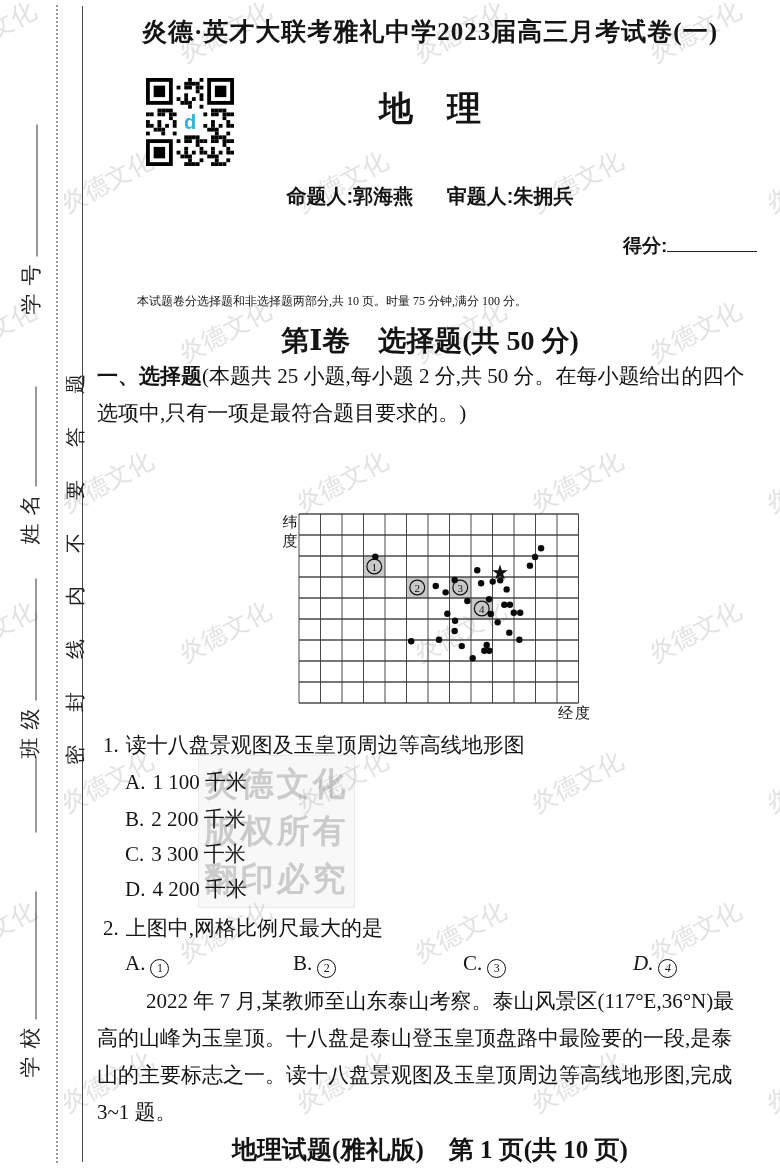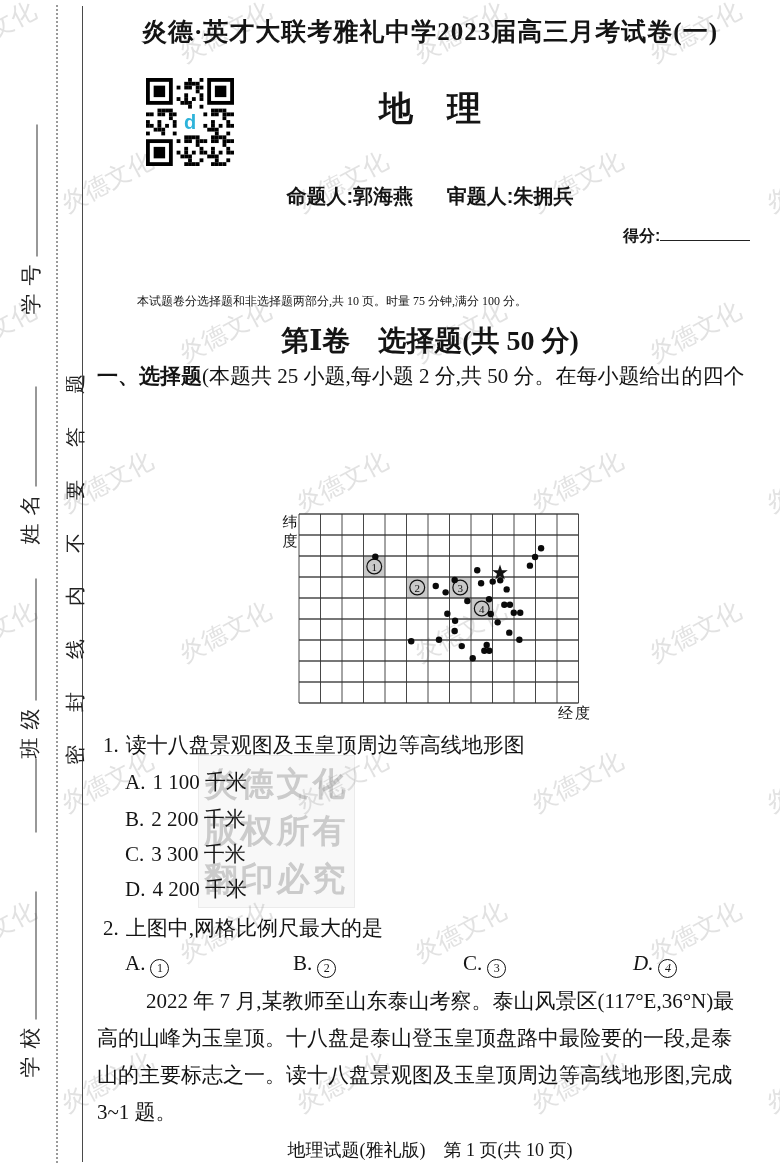--- a/index.html
+++ b/index.html
@@ -13,35 +13,35 @@
   .stamp div{font-size:33px;font-weight:bold;color:rgba(130,130,130,0.38);letter-spacing:3px;line-height:40px;}
   .ln{position:absolute;white-space:nowrap;font-size:21px;line-height:24px;z-index:3;}
   .sm{font-size:12px;}
   .bold{font-weight:bold;}
   .hei{font-family:"Liberation Sans","DejaVu Sans",sans-serif;}
   .ctr{left:97px;width:666px;text-align:center;}
   .title{top:20px;font-size:25px;font-weight:bold;letter-spacing:1px;}
   .subject{top:96px;font-size:34px;font-weight:bold;letter-spacing:34px;text-indent:34px;}
   .authors{top:184px;font-size:20px;font-weight:bold;}
   .authors span{margin:0 14px;}
-  .score{top:224px;left:623px;font-size:16px;font-weight:bold;}
+  .score{top:234px;left:623px;font-size:19px;font-weight:bold;}
   .score .blankline{display:inline-block;width:90px;border-bottom:1.6px solid #222;height:16px;vertical-align:baseline;}
   .optlabel{margin-right:7px;}
   .circ{display:inline-block;width:17px;height:17px;border:1.3px solid #111;border-radius:50%;
         text-align:center;line-height:16px;font-size:12px;vertical-align:-2px;margin-left:5px;text-indent:0;}
   .sideline-dotted{position:absolute;left:56px;top:5px;height:1158px;border-left:2px dotted #9a9a9a;z-index:2;}
   .sideline-solid{position:absolute;left:82px;top:6px;height:1156px;border-left:1.4px solid #4a4a4a;z-index:2;}
   .vfield{position:absolute;height:24px;font-size:21px;transform:rotate(-90deg);white-space:nowrap;z-index:3;
           letter-spacing:8px;color:#222;}
   .vblank{display:inline-block;border-bottom:1.4px solid #333;height:15px;letter-spacing:0;}
   .vseal{position:absolute;height:24px;font-size:20px;transform:rotate(-90deg);white-space:nowrap;z-index:3;
          letter-spacing:33px;color:#222;}
   #fig{position:absolute;left:270px;top:495px;z-index:3;}
   #qr{position:absolute;left:146px;top:78px;z-index:3;}
-  .footer{top:1138px;font-size:18px;}
+  .footer{top:1138px;font-size:25px;font-weight:bold;}
 </style>
 </head>
 <body>
 
 <div class="page">
 
   <div id="wmlayer">
       <div class="wm" style="left: -60px; top: 15px;">炎德文化</div>
       <div class="wm" style="left: 175px; top: 15px;">炎德文化</div>
       <div class="wm" style="left: 410px; top: 15px;">炎德文化</div>
@@ -244,20 +244,21 @@
   </div>
   <div class="ln score hei">
     <span>得分:</span><span class="blankline"></span>
   </div>
 
   <div class="ln sm" style="left:97px;top:289px;text-indent:40px;">本试题卷分选择题和非选择题两部分,共 10 页。时量 75 分钟,满分 100 分。</div>
   <div class="ln ctr bold" style="top:329px;font-size:28px;">第Ⅰ卷　选择题(共 50 分)</div>
   <div class="ln" style="left:97px;top:364px;">
     <span class="bold">一、选择题</span><span>(本题共 25 小题,每小题 2 分,共 50 分。在每小题给出的四个</span>
   </div>
+  <div class="ln" style="left:97px;top:401px;">选项中,只有一项是最符合题目要求的。)</div>
 
   <svg id="fig" width="330" height="232" viewBox="270 495 330 232">
       <rect x="363.5" y="556" width="21.5" height="21" fill="#c9c9c9"></rect>
       <rect x="406.5" y="577" width="21.5" height="21" fill="#c9c9c9"></rect>
       <rect x="449.5" y="577" width="21.5" height="21" fill="#c9c9c9"></rect>
       <rect x="471" y="598" width="21.5" height="21" fill="#c9c9c9"></rect>
       <line x1="299" y1="514" x2="578.5" y2="514" stroke="#4a4a4a" stroke-width="1.3"></line>
       <line x1="299" y1="535" x2="578.5" y2="535" stroke="#4a4a4a" stroke-width="1.3"></line>
       <line x1="299" y1="556" x2="578.5" y2="556" stroke="#4a4a4a" stroke-width="1.3"></line>
       <line x1="299" y1="577" x2="578.5" y2="577" stroke="#4a4a4a" stroke-width="1.3"></line>

